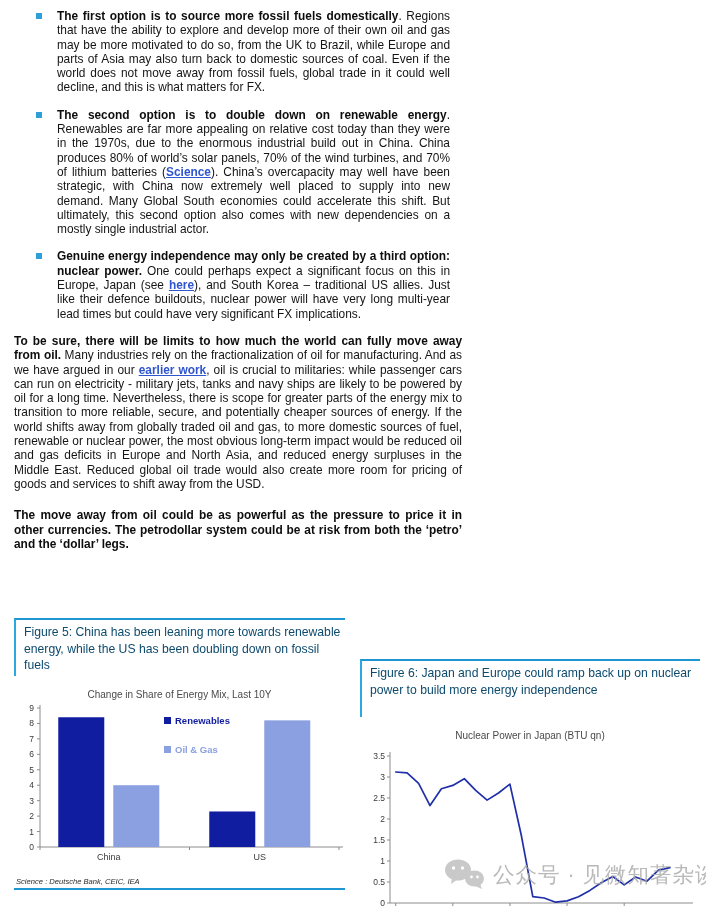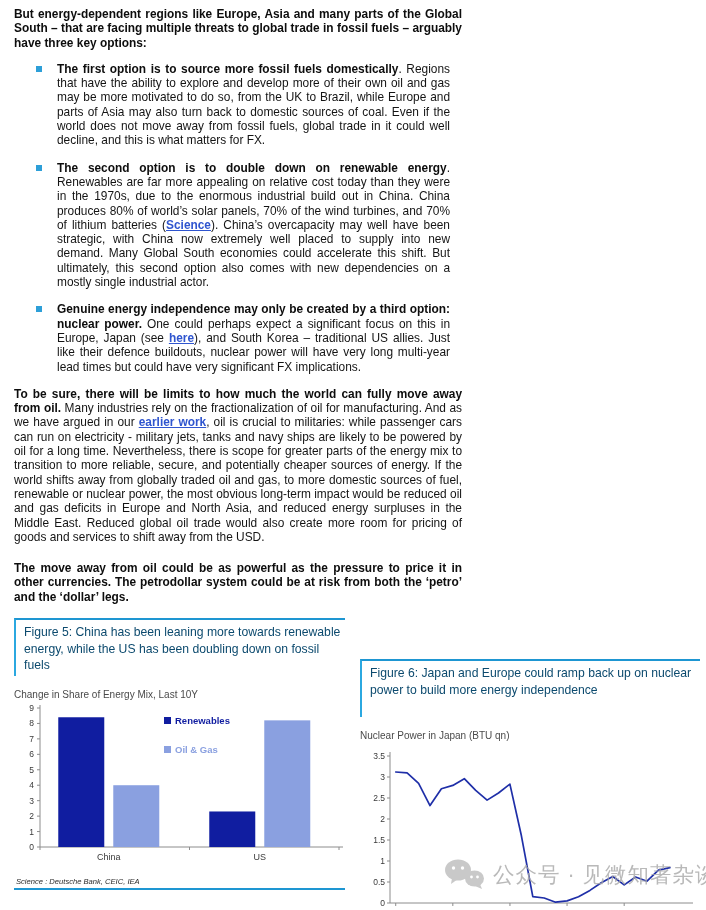--- a/index.html
+++ b/index.html
@@ -15,34 +15,33 @@
   .bullets li{position:relative;margin:0 12px 13px 0;padding-left:43px;
     font-size:11.9px;line-height:14.3px;text-align:justify;}
   .bullet-sq{position:absolute;left:22px;top:4px;width:6px;height:6px;background:#2d9fd8;}
   a.link{color:#2f55cf;text-decoration:underline;cursor:pointer;font-weight:bold;}
   .figures{position:absolute;top:618px;left:14px;display:flex;gap:15px;}
   .figure-left{width:331px;}
   .figure-right{width:340px;margin-top:41px;}
   .fig-caption{border-top:2px solid #1e96d2;border-left:2px solid #2ba8e0;
     box-sizing:border-box;height:58px;padding:4px 2px 0 8px;
     color:#0c4a6e;font-size:12.2px;line-height:16.5px;}
-  .chart-title{font-size:10px;color:#4a4a4a;margin:13px 0 1px 0;}
+  .chart-title{text-align:center;font-size:10px;color:#4a4a4a;margin:13px 0 1px 0;}
   svg.chart{display:block;}
   svg text{font-family:"Liberation Sans", sans-serif;}
   .source{font-size:7.6px;font-style:italic;color:#2a2a2a;margin:4px 0 2px 2px;}
   .panel-rule{border-bottom:2px solid #1e96d2;}
   .watermark{position:absolute;top:858px;left:444px;display:flex;align-items:center;
     gap:7px;white-space:nowrap;z-index:5;pointer-events:none;}
   .watermark-text{font-size:21.5px;color:#a8a8a8;opacity:0.8;letter-spacing:1px;}
 </style>
 </head>
 <body>
 
 <div class="doc">
-  <p class="para"><span class="b">But energy-dependent regions like Europe, Asia and many parts of the Global South – that are facing multiple threats to global trade in fossil fuels – arguably have three key options:</span></p>
   <ul class="bullets">
     <li>
       <span class="bullet-sq"></span>
       <span><span class="b">The first option is to source more fossil fuels domestically</span><span>. Regions that have the ability to explore and develop more of their own oil and gas may be more motivated to do so, from the UK to Brazil, while Europe and parts of Asia may also turn back to domestic sources of coal. Even if the world does not move away from fossil fuels, global trade in it could well decline, and this is what matters for FX.</span></span>
     </li>
     <li>
       <span class="bullet-sq"></span>
       <span><span class="b">The second option is to double down on renewable energy</span><span>. Renewables are far more appealing on relative cost today than they were in the 1970s, due to the enormous industrial build out in China. China produces 80% of world’s solar panels, 70% of the wind turbines, and 70% of lithium batteries (</span><a class="link" href="#">Science</a><span>). China’s overcapacity may well have been strategic, with China now extremely well placed to supply into new demand. Many Global South economies could accelerate this shift. But ultimately, this second option also comes with new dependencies on a mostly single industrial actor.</span></span>
     </li>
     <li>

